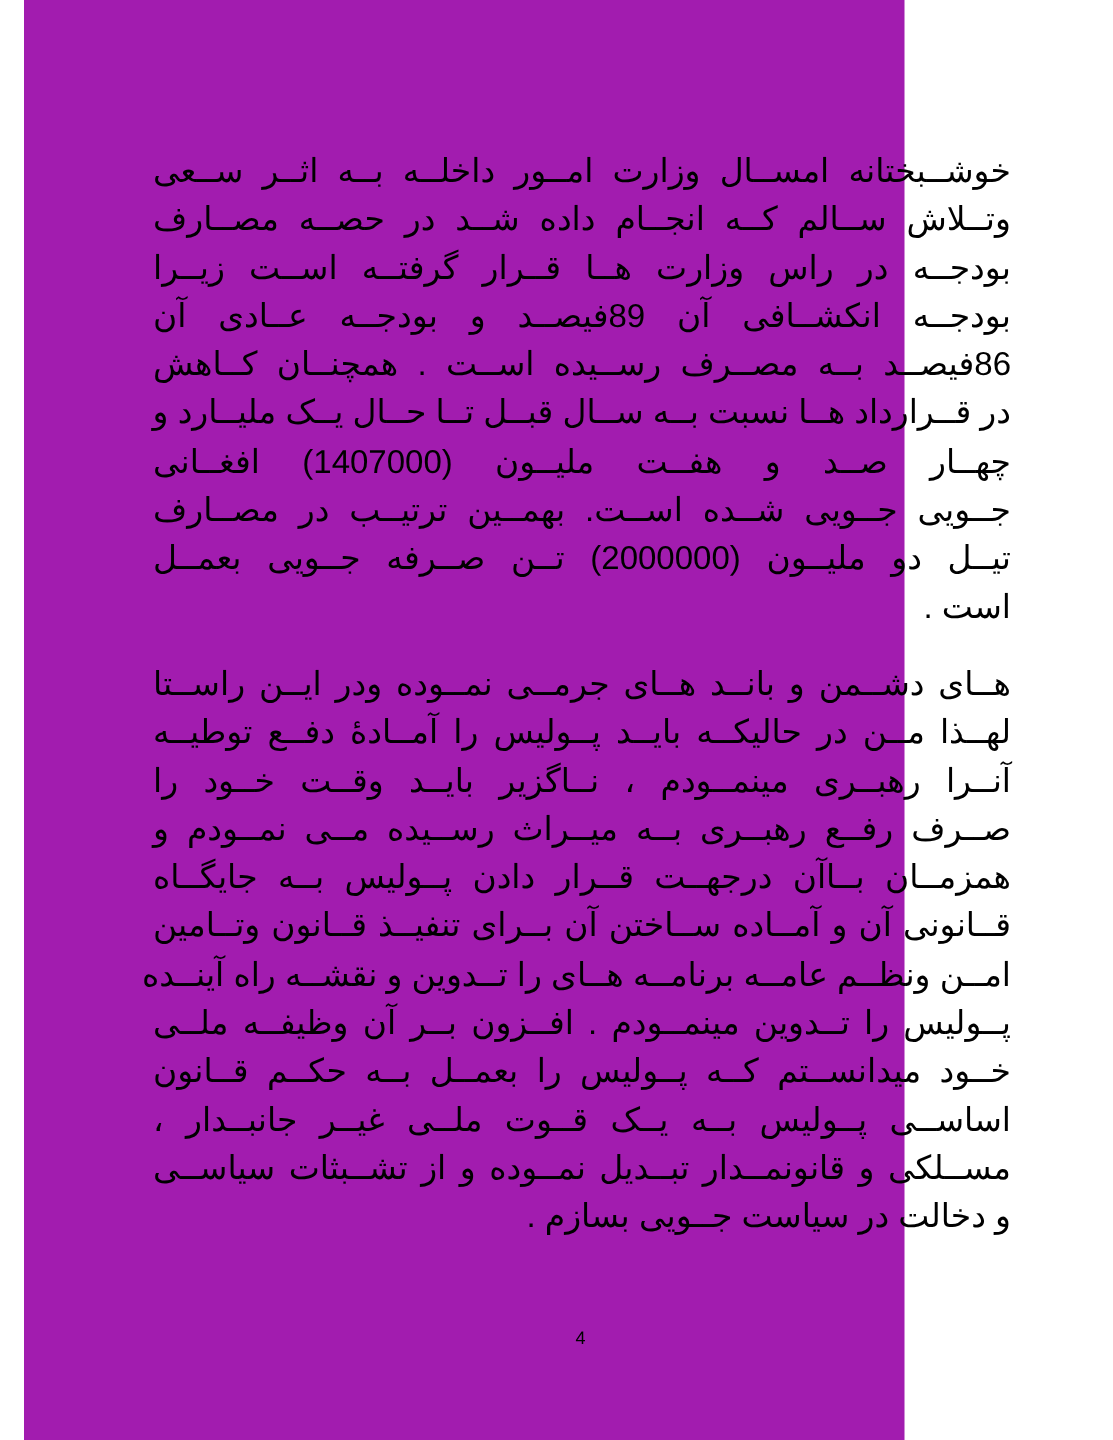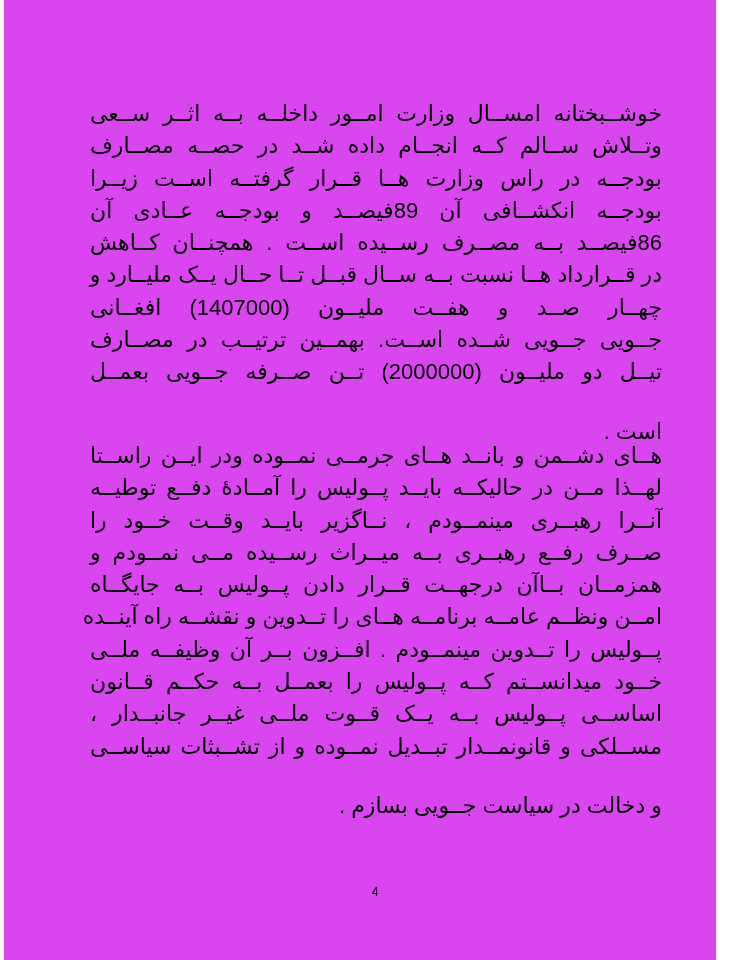--- a/index.html
+++ b/index.html
@@ -10,24 +10,24 @@
     body {
       width: 742px;
       height: 960px;
       position: relative;
       overflow: hidden;
       font-family: "Liberation Sans", "DejaVu Sans", sans-serif;
       color: #000000;
     }
     .page {
       position: absolute;
-      left: 4px; top: 0;
-      width: 712px;
+      left: 16px; top: 0;
+      width: 587px;
       height: 960px;
-      background: #d946ef;
+      background: #a21caf;
     }
     .body-text {
       position: absolute;
       left: 86px;
       width: 572px;
       direction: rtl;
       unicode-bidi: embed;
       text-align: right;
     }
     .line {
@@ -35,21 +35,20 @@
       height: 32.3px;
       line-height: 32.3px;
       font-size: 22px;
       white-space: nowrap;
       text-align: justify;
       text-align-last: justify;
       direction: rtl;
     }
     .line.last {
       text-align-last: right;
-      margin-top: 27px;
     }
     #para-1 { top: 98px; }
     #para-2 { top: 440px; }
     .page-number {
       position: absolute;
       left: 0;
       width: 742px;
       top: 884px;
       text-align: center;
       font-size: 12px;
@@ -73,20 +72,21 @@
     <span class="line">تیــل دو ملیــون (2000000) تــن صــرفه جــویی بعمــل</span>
     <span class="line last">است .</span>
   </div>
 
   <div class="body-text" id="para-2">
     <span class="line">هــای دشــمن و بانــد هــای جرمــی نمــوده ودر ایــن راســتا</span>
     <span class="line">لهــذا مــن در حالیکــه بایــد پــولیس را آمــادۀ دفــع توطیــه</span>
     <span class="line">آنــرا رهبــری مینمــودم ، نــاگزیر بایــد وقــت خــود را</span>
     <span class="line">صــرف رفــع رهبــری بــه میــراث رســیده مــی نمــودم و</span>
     <span class="line">همزمــان بــاآن درجهــت قــرار دادن پــولیس بــه جایگــاه</span>
+    <span class="line">قــانونی آن و آمــاده ســاختن آن بــرای تنفیــذ قــانون وتــامین</span>
     <span class="line">امــن ونظــم عامــه برنامــه هــای را تــدوین و نقشــه راه آینــده</span>
     <span class="line">پــولیس را تــدوین مینمــودم . افــزون بــر آن وظیفــه ملــی</span>
     <span class="line">خــود میدانســتم کــه پــولیس را بعمــل بــه حکــم قــانون</span>
     <span class="line">اساســی پــولیس بــه یــک قــوت ملــی غیــر جانبــدار ،</span>
     <span class="line">مســلکی و قانونمــدار تبــدیل نمــوده و از تشــبثات سیاســی</span>
     <span class="line last">و دخالت در سیاست جــویی بسازم .</span>
   </div>
 
   <div class="page-number">4</div>
 

